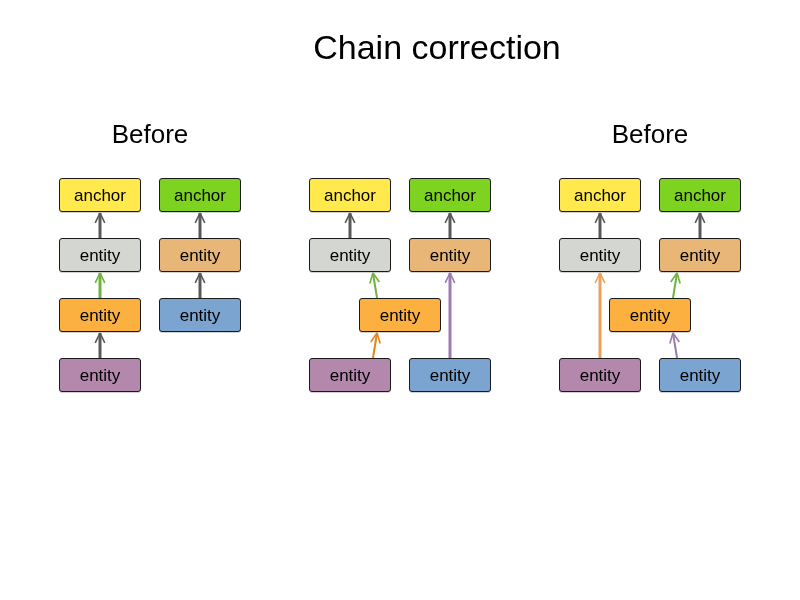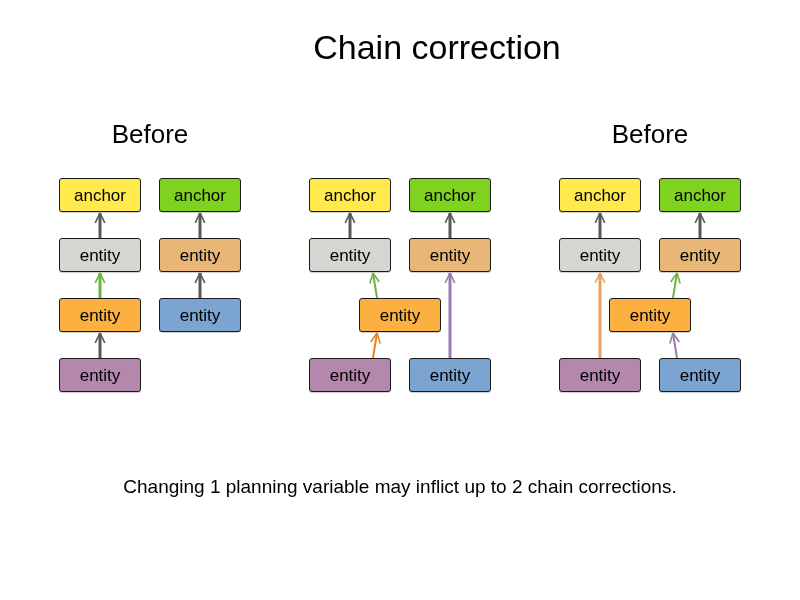--- a/index.html
+++ b/index.html
@@ -238,15 +238,14 @@
         <span>entity</span>
       </div>
       <div class="node" style="left: 559px; top: 358px; background: rgb(180, 135, 173); border-color: rgb(26, 26, 26);">
         <span>entity</span>
       </div>
       <div class="node" style="left: 659px; top: 358px; background: rgb(123, 164, 208); border-color: rgb(26, 26, 26);">
         <span>entity</span>
       </div>
     </div>
 
-  <div class="caption">Changing 1 planning variable may inflict up to 2 chain corrections.</div>
 
 </div>
 
 </body></html>

